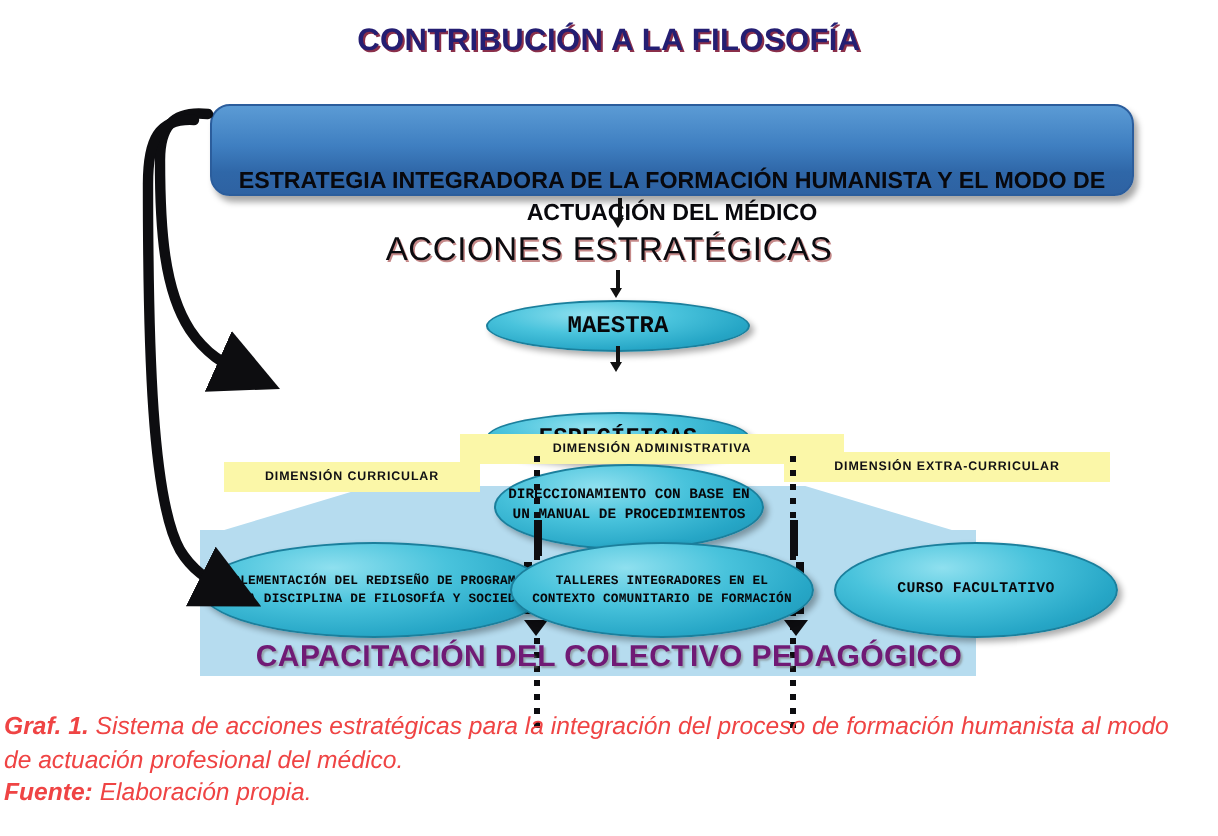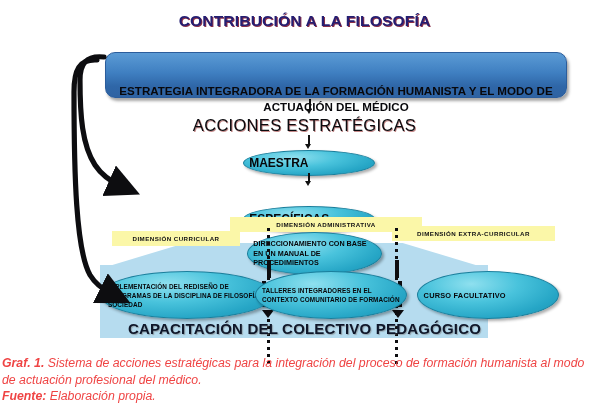--- a/index.html
+++ b/index.html
@@ -33,21 +33,21 @@
   
   .acciones{position:absolute;left:0;top:116px;width:609px;text-align:center;
             font-size:16.5px;font-weight:normal;color:#0b0b0f;
             text-shadow:.8px .8px 0 rgba(150,40,40,.55);letter-spacing:.3px;}
 
   
   .ell{position:absolute;border-radius:50%;
        background:radial-gradient(ellipse at 38% 26%,#8fe0ef 0%,#49c3dc 38%,#26a6c6 72%,#1d8fae 100%);
        border:1px solid #1b7f9c;
        box-shadow:2px 2px 3px rgba(0,0,0,.33);
-       display:flex;align-items:center;justify-content:center;text-align:left;}
+       display:flex;align-items:center;justify-content:center;text-align:center;font-family:Liberation Mono, monospace;}
   .ell span{display:block;width:92%;color:#07070a;}
 
   .ell-maestra{left:243px;top:150px;width:130px;height:24px;}
   .ell-maestra span{font-size:12px;font-weight:600;}
   .ell-espec{left:243px;top:186px;width:130px;height:24px;margin-top:20px;}
   .ell-espec span{font-size:12px;font-weight:600;}
 
   .ell-direcc{left:247px;top:232px;width:133px;height:41px;}
   .ell-direcc span{font-size:7.2px;font-weight:bold;line-height:9.6px;}
 
@@ -69,21 +69,21 @@
   
   .yband{position:absolute;background:#fbf7a8;display:flex;align-items:center;}
   .yband span{display:block;width:100%;text-align:center;color:#101014;
               font-size:6.2px;font-weight:bold;letter-spacing:.45px;}
   .yb-curr{left:112px;top:231px;width:128px;height:15px;}
   .yb-admin{left:230px;top:217px;width:192px;height:15px;}
   .yb-extra{left:392px;top:226px;width:163px;height:15px;}
 
   
   .capac{position:absolute;left:0;top:320px;width:609px;text-align:center;
-         font-size:15px;font-weight:600;color:#0f172a;
+         font-size:15px;font-weight:600;color:#701a75;
          text-shadow:1px 1px 1px rgba(120,120,120,.55);letter-spacing:.2px;}
 
   
   .thickbar{position:absolute;width:4px;background:#0d0d10;}
   .dotline{position:absolute;width:3px;}
   .dotline i{display:block;width:3px;height:3px;background:#0d0d10;margin-bottom:4px;}
   .bigtri{position:absolute;width:0;height:0;
           border-left:6px solid transparent;border-right:6px solid transparent;
           border-top:8px solid #0d0d10;}
 

